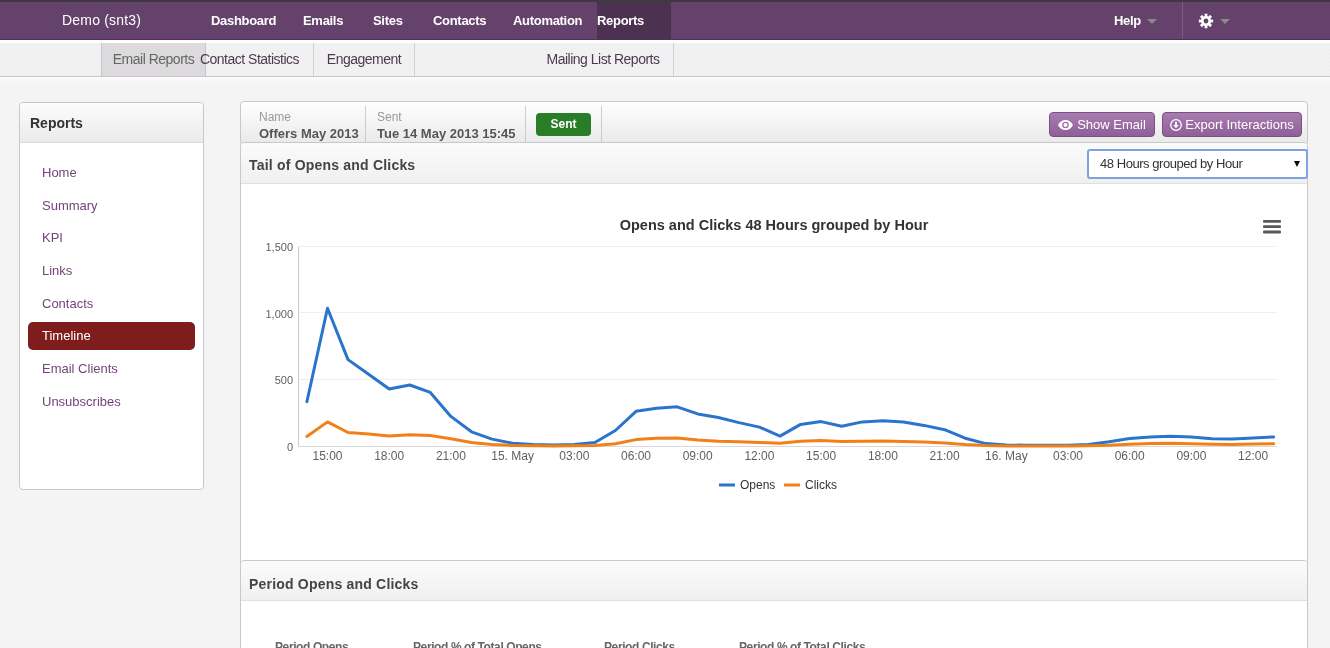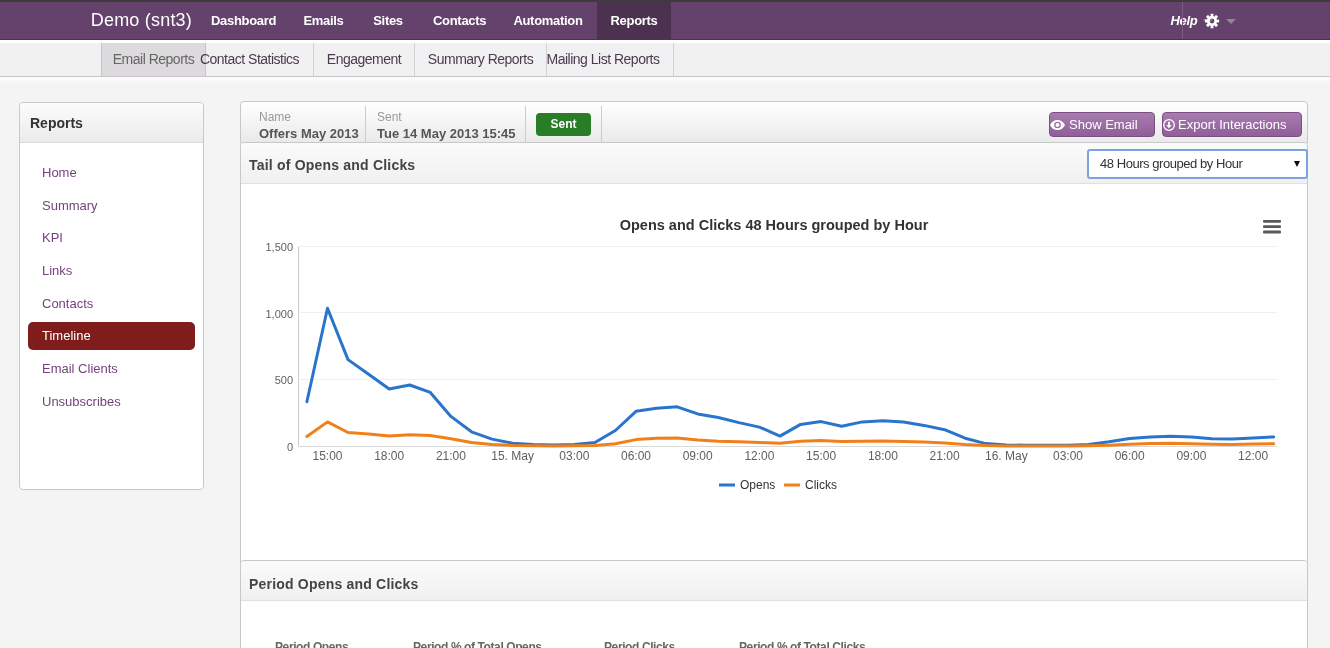--- a/index.html
+++ b/index.html
@@ -1,42 +1,42 @@
 <!DOCTYPE html>
 <html><head>
 <meta charset="utf-8">
 <style>
 * { margin:0; padding:0; box-sizing:border-box; }
 html,body { width:1330px; height:648px; overflow:hidden; font-family:"Liberation Sans", sans-serif; background:#f5f4f5; }
 #topstrip { position:absolute; left:0; top:0; width:1330px; height:2px; background:#3c3c3c; }
 #navbar { position:absolute; left:0; top:2px; width:1330px; height:38px; background:#65426b; border-bottom:1px solid #512f55; }
 #whitestrip { position:absolute; left:0; top:40px; width:1330px; height:2.5px; background:#fff; }
-#logo { position:absolute; left:62px; top:0; width:130px; height:37px; color:#fff; font-size:18px; letter-spacing:0.2px; line-height:37px; text-align:right; }
-.navitem { position:absolute; top:0; height:37px; line-height:37px; color:#fff; font-size:13px; font-weight:bold; letter-spacing:-0.3px; text-align:center; }
+#logo { position:absolute; left:62px; top:0; width:130px; height:37px; color:#fff; font-size:14px; letter-spacing:0.2px; line-height:37px; text-align:left; }
+.navitem { position:absolute; top:0; height:37px; line-height:37px; color:#fff; font-size:13px; font-weight:bold; letter-spacing:-0.3px; text-align:left; }
 #nav-reports { background:#4d3150; height:38px; }
 #nav-right-divider { position:absolute; left:1182px; top:2px; width:1px; height:37px; background:#7b5c7e; }
 .caret { display:inline-block; width:0; height:0; border-left:5px solid transparent; border-right:5px solid transparent; border-top:5px solid #8a8a8a; vertical-align:middle; margin-left:6px; }
 #tabbar { position:absolute; left:0; top:42.5px; width:1330px; height:34px; background-color:#f2f1f2; background-image:conic-gradient(#efeef0 90deg, #f3f2f3 90deg 180deg, #efeef0 180deg 270deg, #f3f2f3 270deg); background-size:4px 4px; border-bottom:1px solid #c9c6c9; }
 #tabglow { position:absolute; left:0; top:76.5px; width:1330px; height:8px; background:linear-gradient(#fcfcfc,#f5f4f5); }
 .tab { position:absolute; top:0; height:33px; line-height:33px; text-align:center; font-size:14px; letter-spacing:-0.5px; color:#4e3a50; border-right:1px solid #d4d0d4; }
 #tab-active { background:#dcdadc; color:#666; border-left:1px solid #c8c4c8; border-right:1px solid #c8c4c8;margin-left:20px; }
 
 #sidebar { position:absolute; left:19px; top:102px; width:185px; height:388px; background:#fff; border:1px solid #c8c8c8; border-radius:4px; }
 #sidebar-h { height:40px; background:linear-gradient(#fcfcfc,#ebebeb); border-bottom:1px solid #d8d8d8; border-radius:4px 4px 0 0; line-height:40px; padding-left:10px; font-size:14px; font-weight:bold; color:#333; }
 #sidebar ul { list-style:none; padding:13.5px 8px 0; }
 #sidebar li { height:32.7px; display:flex; align-items:center; }
 #sidebar li a { display:block; width:100%; color:#74447b; font-size:13px; padding-left:14px; text-decoration:none; height:28px; line-height:28px; }
 #sidebar li.active a { background:#7f1d1d; color:#fff; border-radius:5px; }
 
 #infobar { position:absolute; left:240px; top:101px; width:1068px; height:45px; background:linear-gradient(#ffffff,#e8e8e8); border:1px solid #c8c8c8; border-radius:4px; }
 .info-label { font-size:12px; color:#999; }
 .info-value { font-size:13px; font-weight:bold; color:#555; margin-top:2px; }
 .vdiv { position:absolute; top:4px; height:36px; width:1px; background:#ccc; }
 #badge-sent { position:absolute; left:295px; top:11px; width:55px; height:23px; background:#2a7d27; color:#fff; font-size:12px; font-weight:bold; text-align:center; line-height:23px; border-radius:4px; }
-.pbtn { position:absolute; top:10px; height:25px; background:linear-gradient(#a87cb0,#8f5f98); border:1px solid #7a4f82; border-radius:4px; color:#fff; font-size:13px; line-height:23px; text-align:left; }
+.pbtn { position:absolute; top:10px; height:25px; background:linear-gradient(#a87cb0,#8f5f98); border:1px solid #7a4f82; border-radius:4px; color:#fff; font-size:13px; line-height:23px; text-align:center; }
 
 .panel { position:absolute; left:240px; width:1068px; background:#fff; border:1px solid #c8c8c8; border-radius:4px; }
 .panel-h { height:41px; background:linear-gradient(#fbfbfb,#f0f0f0); border-bottom:1px solid #e0e0e0; border-radius:4px 4px 0 0; line-height:44px; padding-left:8px; font-size:14px; letter-spacing:0.2px; font-weight:bold; color:#444; }
 #chartpanel { top:142px; height:440px; }
 #periodpanel { top:560px; height:120px; }
 #periodpanel .panel-h { line-height:47px; height:40px; }
 #select48 { position:absolute; right:-1px; top:6px; width:221px; height:30px; background:#fff; border:2px solid #7aa3e0; border-radius:3px; font-size:13px; letter-spacing:-0.45px; color:#333; line-height:26px; padding-left:11px; font-weight:normal; }
 #select48 .sel-caret { position:absolute; right:6px; top:10px; width:0; height:0; border-left:3.5px solid transparent; border-right:3.5px solid transparent; border-top:6.5px solid #0a0a0a; }
 #tableheads div { position:absolute; top:640px; font-size:12px; font-weight:bold; letter-spacing:-0.4px; color:#666; }
 </style>
@@ -45,32 +45,31 @@
 <div id="topstrip"></div>
 <div id="whitestrip"></div>
 <div id="navbar">
   <div id="logo">Demo (snt3)</div>
   <div class="navitem" style="left:211px;width:64px;">Dashboard</div>
   <div class="navitem" style="left:303px;width:41px;">Emails</div>
   <div class="navitem" style="left:373px;width:30px;">Sites</div>
   <div class="navitem" style="left:433px;width:53px;">Contacts</div>
   <div class="navitem" style="left:513px;width:70px;">Automation</div>
   <div class="navitem" id="nav-reports" style="left:597px;width:74px;">Reports</div>
-  <div class="navitem" style="left:1168px;width:48px;font-style:italic;">Help<span class="caret"></span></div>
+  <div class="navitem" style="left:1114px;width:48px;">Help<span class="caret"></span></div>
   <div class="navitem" style="left:1198px;width:44px;"><svg width="16" height="16" viewBox="0 0 16 16" style="vertical-align:-4px;">
         <path fill="#ffffff" fill-rule="evenodd" d="M15.14,6.46 L15.14,9.54 L13.05,9.25 L12.45,10.68 L14.13,11.96 L11.96,14.13 L10.68,12.45 L9.25,13.05 L9.54,15.14 L6.46,15.14 L6.75,13.05 L5.32,12.45 L4.04,14.13 L1.87,11.96 L3.55,10.68 L2.95,9.25 L0.86,9.54 L0.86,6.46 L2.95,6.75 L3.55,5.32 L1.87,4.04 L4.04,1.87 L5.32,3.55 L6.75,2.95 L6.46,0.86 L9.54,0.86 L9.25,2.95 L10.68,3.55 L11.96,1.87 L14.13,4.04 L12.45,5.32 L13.05,6.75 Z M8,5.6 A2.4,2.4 0 1 0 8,10.4 A2.4,2.4 0 1 0 8,5.6 Z"></path>
       </svg><span class="caret"></span></div>
 </div>
 <div id="nav-right-divider"></div>
 <div id="tabglow"></div>
 <div id="tabbar">
   <div class="tab" id="tab-active" style="left:81px;width:105px;">Email Reports</div>
   <div class="tab" style="left:186px;width:128px;">Contact Statistics</div>
   <div class="tab" style="left:314px;width:101px;">Engagement</div>
-  <div class="tab" style="left:415px;width:132px;">Summary Reports</div>
   <div class="tab" style="left:533px;width:141px;">Mailing List Reports</div>
 </div>
 
 <div id="sidebar">
   <div id="sidebar-h">Reports</div>
   <ul>
     <li>
         <a>Home</a>
       </li>
     <li>

